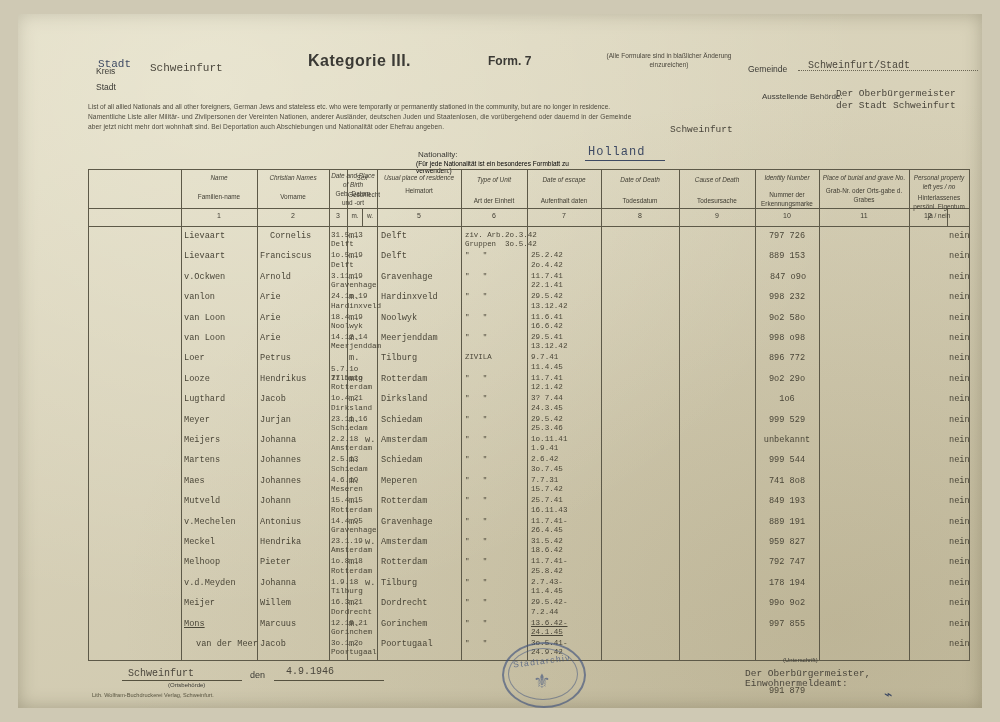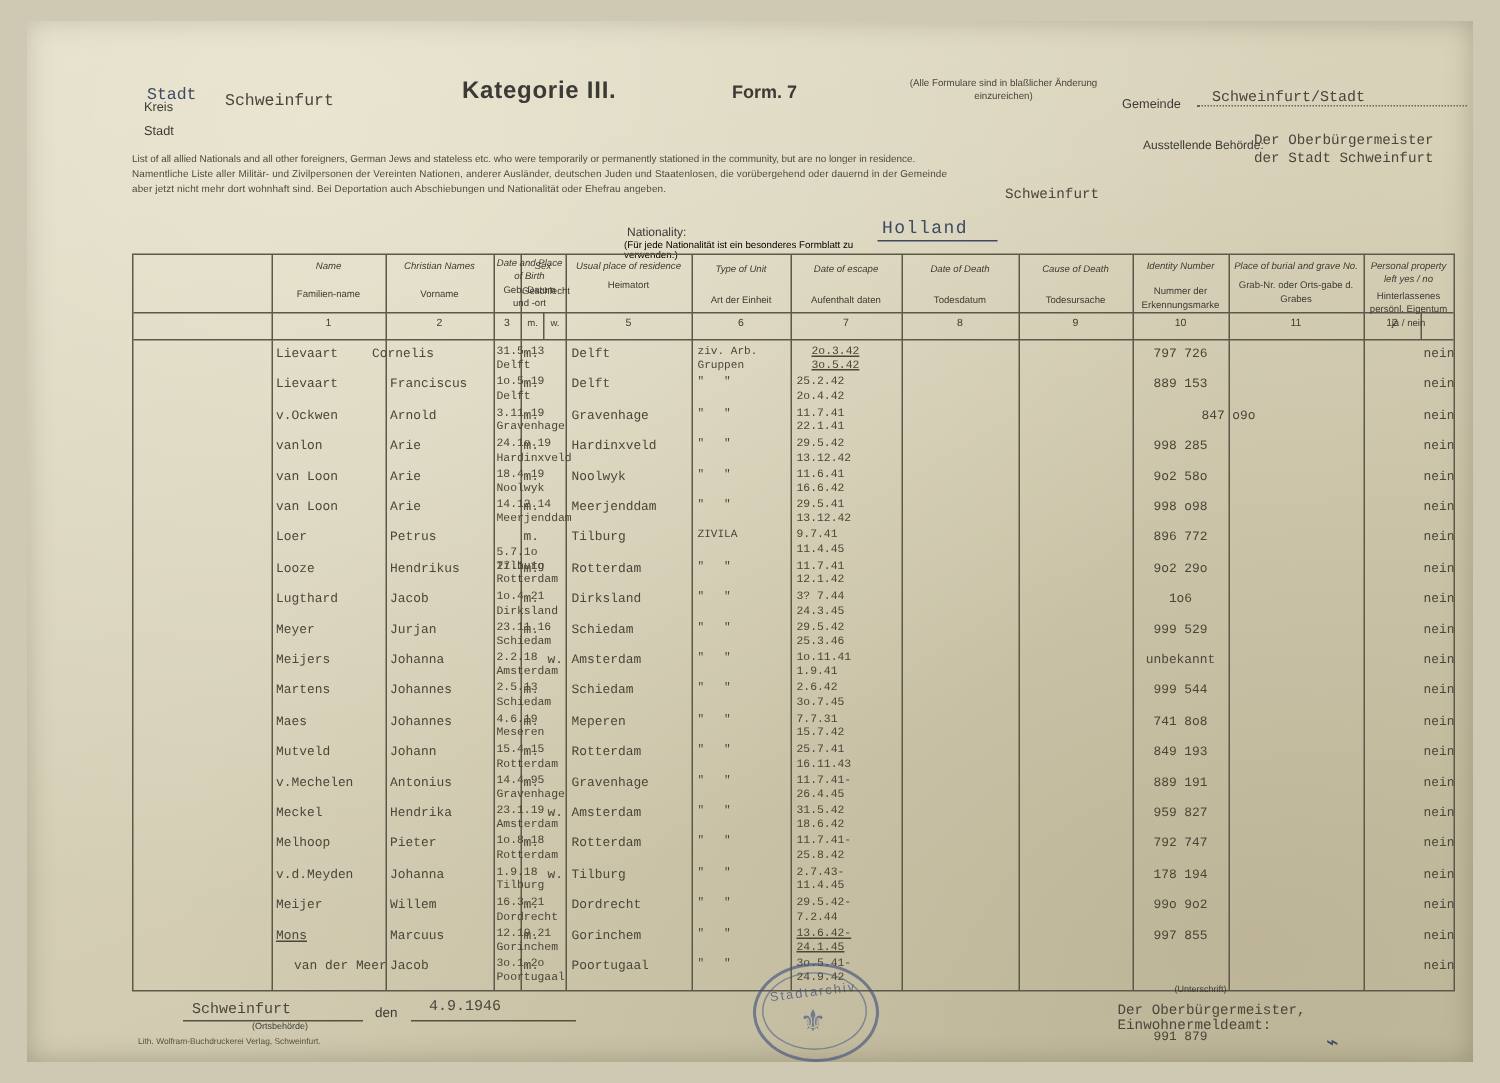--- a/index.html
+++ b/index.html
@@ -327,28 +327,28 @@
       <div class="colnum" style="left:373px; top:42px; width:64px;">6</div>
       <div class="colnum" style="left:439px; top:42px; width:72px;">7</div>
       <div class="colnum" style="left:513px; top:42px; width:76px;">8</div>
       <div class="colnum" style="left:591px; top:42px; width:74px;">9</div>
       <div class="colnum" style="left:667px; top:42px; width:62px;">10</div>
       <div class="colnum" style="left:731px; top:42px; width:88px;">11</div>
       <div class="colnum" style="left:821px; top:42px; width:36px;">12</div>
 
       <div id="rows">
           <div class="cell" style="left: 95px; width: 72px; top: 62px;">Lievaart</div>
-          <div class="cell" style="left: 159px; width: 68px; top: 62px; font-family: Liberation Mono, monospace;">Cornelis</div>
+          <div class="cell" style="left: 181px; width: 68px; top: 62px; font-family: Liberation Mono, monospace;">Cornelis</div>
           <div class="cell" style="left: 242px; width: 48px; top: 61px; font-size: 7.6px; line-height: 1.25;">31.5.13
 Delft</div>
           <div class="cell" style="left: 260px; width: 26px; top: 62px;">m.</div>
           <div class="cell" style="left: 292px; width: 80px; top: 62px;">Delft</div>
           <div class="cell" style="left: 376px; width: 60px; top: 61px; font-size: 7.4px; line-height: 1.25;">ziv. Arb.
 Gruppen</div>
-          <div class="cell" style="left: 452px; width: 68px; top: 61px; font-size: 7.6px; line-height: 1.25; text-decoration: underline;">2o.3.42
+          <div class="cell" style="left: 416px; width: 68px; top: 61px; font-size: 7.6px; line-height: 1.25;">2o.3.42
 3o.5.42</div>
           <div class="cell c" style="left: 668px; width: 60px; top: 62px;">797 726</div>
           <div class="cell" style="left: 860px; width: 18px; top: 62px;">nein</div>
           <div style="position: absolute; left: 0px; width: 878px; height: 20.4px; top: 59px;"></div>
           <div class="cell" style="left: 95px; width: 72px; top: 82.4px;">Lievaart</div>
           <div class="cell" style="left: 171px; width: 68px; top: 82.4px;">Franciscus</div>
           <div class="cell" style="left: 242px; width: 48px; top: 81.4px; font-size: 7.6px; line-height: 1.25;">1o.5.19
 Delft</div>
           <div class="cell" style="left: 260px; width: 26px; top: 82.4px;">m.</div>
           <div class="cell" style="left: 292px; width: 80px; top: 82.4px;">Delft</div>
@@ -360,33 +360,33 @@
           <div style="position: absolute; left: 0px; width: 878px; height: 20.4px; top: 79.4px;"></div>
           <div class="cell" style="left: 95px; width: 72px; top: 102.8px;">v.Ockwen</div>
           <div class="cell" style="left: 171px; width: 68px; top: 102.8px;">Arnold</div>
           <div class="cell" style="left: 242px; width: 48px; top: 101.8px; font-size: 7.6px; line-height: 1.25;">3.11.19
 Gravenhage</div>
           <div class="cell" style="left: 260px; width: 26px; top: 102.8px;">m.</div>
           <div class="cell" style="left: 292px; width: 80px; top: 102.8px;">Gravenhage</div>
           <div class="cell" style="left: 376px; width: 60px; top: 101.8px; font-size: 7.4px; line-height: 1.25;">"   "</div>
           <div class="cell" style="left: 442px; width: 68px; top: 101.8px; font-size: 7.6px; line-height: 1.25;">11.7.41
 22.1.41</div>
-          <div class="cell c" style="left: 700px; width: 60px; top: 102.8px;">847 o9o</div>
+          <div class="cell c" style="left: 669px; width: 60px; top: 102.8px;">847 o9o</div>
           <div class="cell" style="left: 860px; width: 18px; top: 102.8px;">nein</div>
           <div style="position: absolute; left: 0px; width: 878px; height: 20.4px; top: 99.8px;"></div>
           <div class="cell" style="left: 95px; width: 72px; top: 123.2px;">vanlon</div>
           <div class="cell" style="left: 171px; width: 68px; top: 123.2px;">Arie</div>
           <div class="cell" style="left: 242px; width: 48px; top: 122.2px; font-size: 7.6px; line-height: 1.25;">24.1o.19
 Hardinxveld</div>
           <div class="cell" style="left: 260px; width: 26px; top: 123.2px;">m.</div>
           <div class="cell" style="left: 292px; width: 80px; top: 123.2px;">Hardinxveld</div>
           <div class="cell" style="left: 376px; width: 60px; top: 122.2px; font-size: 7.4px; line-height: 1.25;">"   "</div>
           <div class="cell" style="left: 442px; width: 68px; top: 122.2px; font-size: 7.6px; line-height: 1.25;">29.5.42
 13.12.42</div>
-          <div class="cell c" style="left: 668px; width: 60px; top: 123.2px;">998 285</div>
+          <div class="cell c" style="left: 668px; width: 60px; top: 123.2px;">998 232</div>
           <div class="cell" style="left: 860px; width: 18px; top: 123.2px;">nein</div>
           <div style="position: absolute; left: 0px; width: 878px; height: 20.4px; top: 120.2px;"></div>
           <div class="cell" style="left: 95px; width: 72px; top: 143.6px;">van Loon</div>
           <div class="cell" style="left: 171px; width: 68px; top: 143.6px;">Arie</div>
           <div class="cell" style="left: 242px; width: 48px; top: 142.6px; font-size: 7.6px; line-height: 1.25;">18.4.19
 Noolwyk</div>
           <div class="cell" style="left: 260px; width: 26px; top: 143.6px;">m.</div>
           <div class="cell" style="left: 292px; width: 80px; top: 143.6px;">Noolwyk</div>
           <div class="cell" style="left: 376px; width: 60px; top: 142.6px; font-size: 7.4px; line-height: 1.25;">"   "</div>
           <div class="cell" style="left: 442px; width: 68px; top: 142.6px; font-size: 7.6px; line-height: 1.25;">11.6.41

